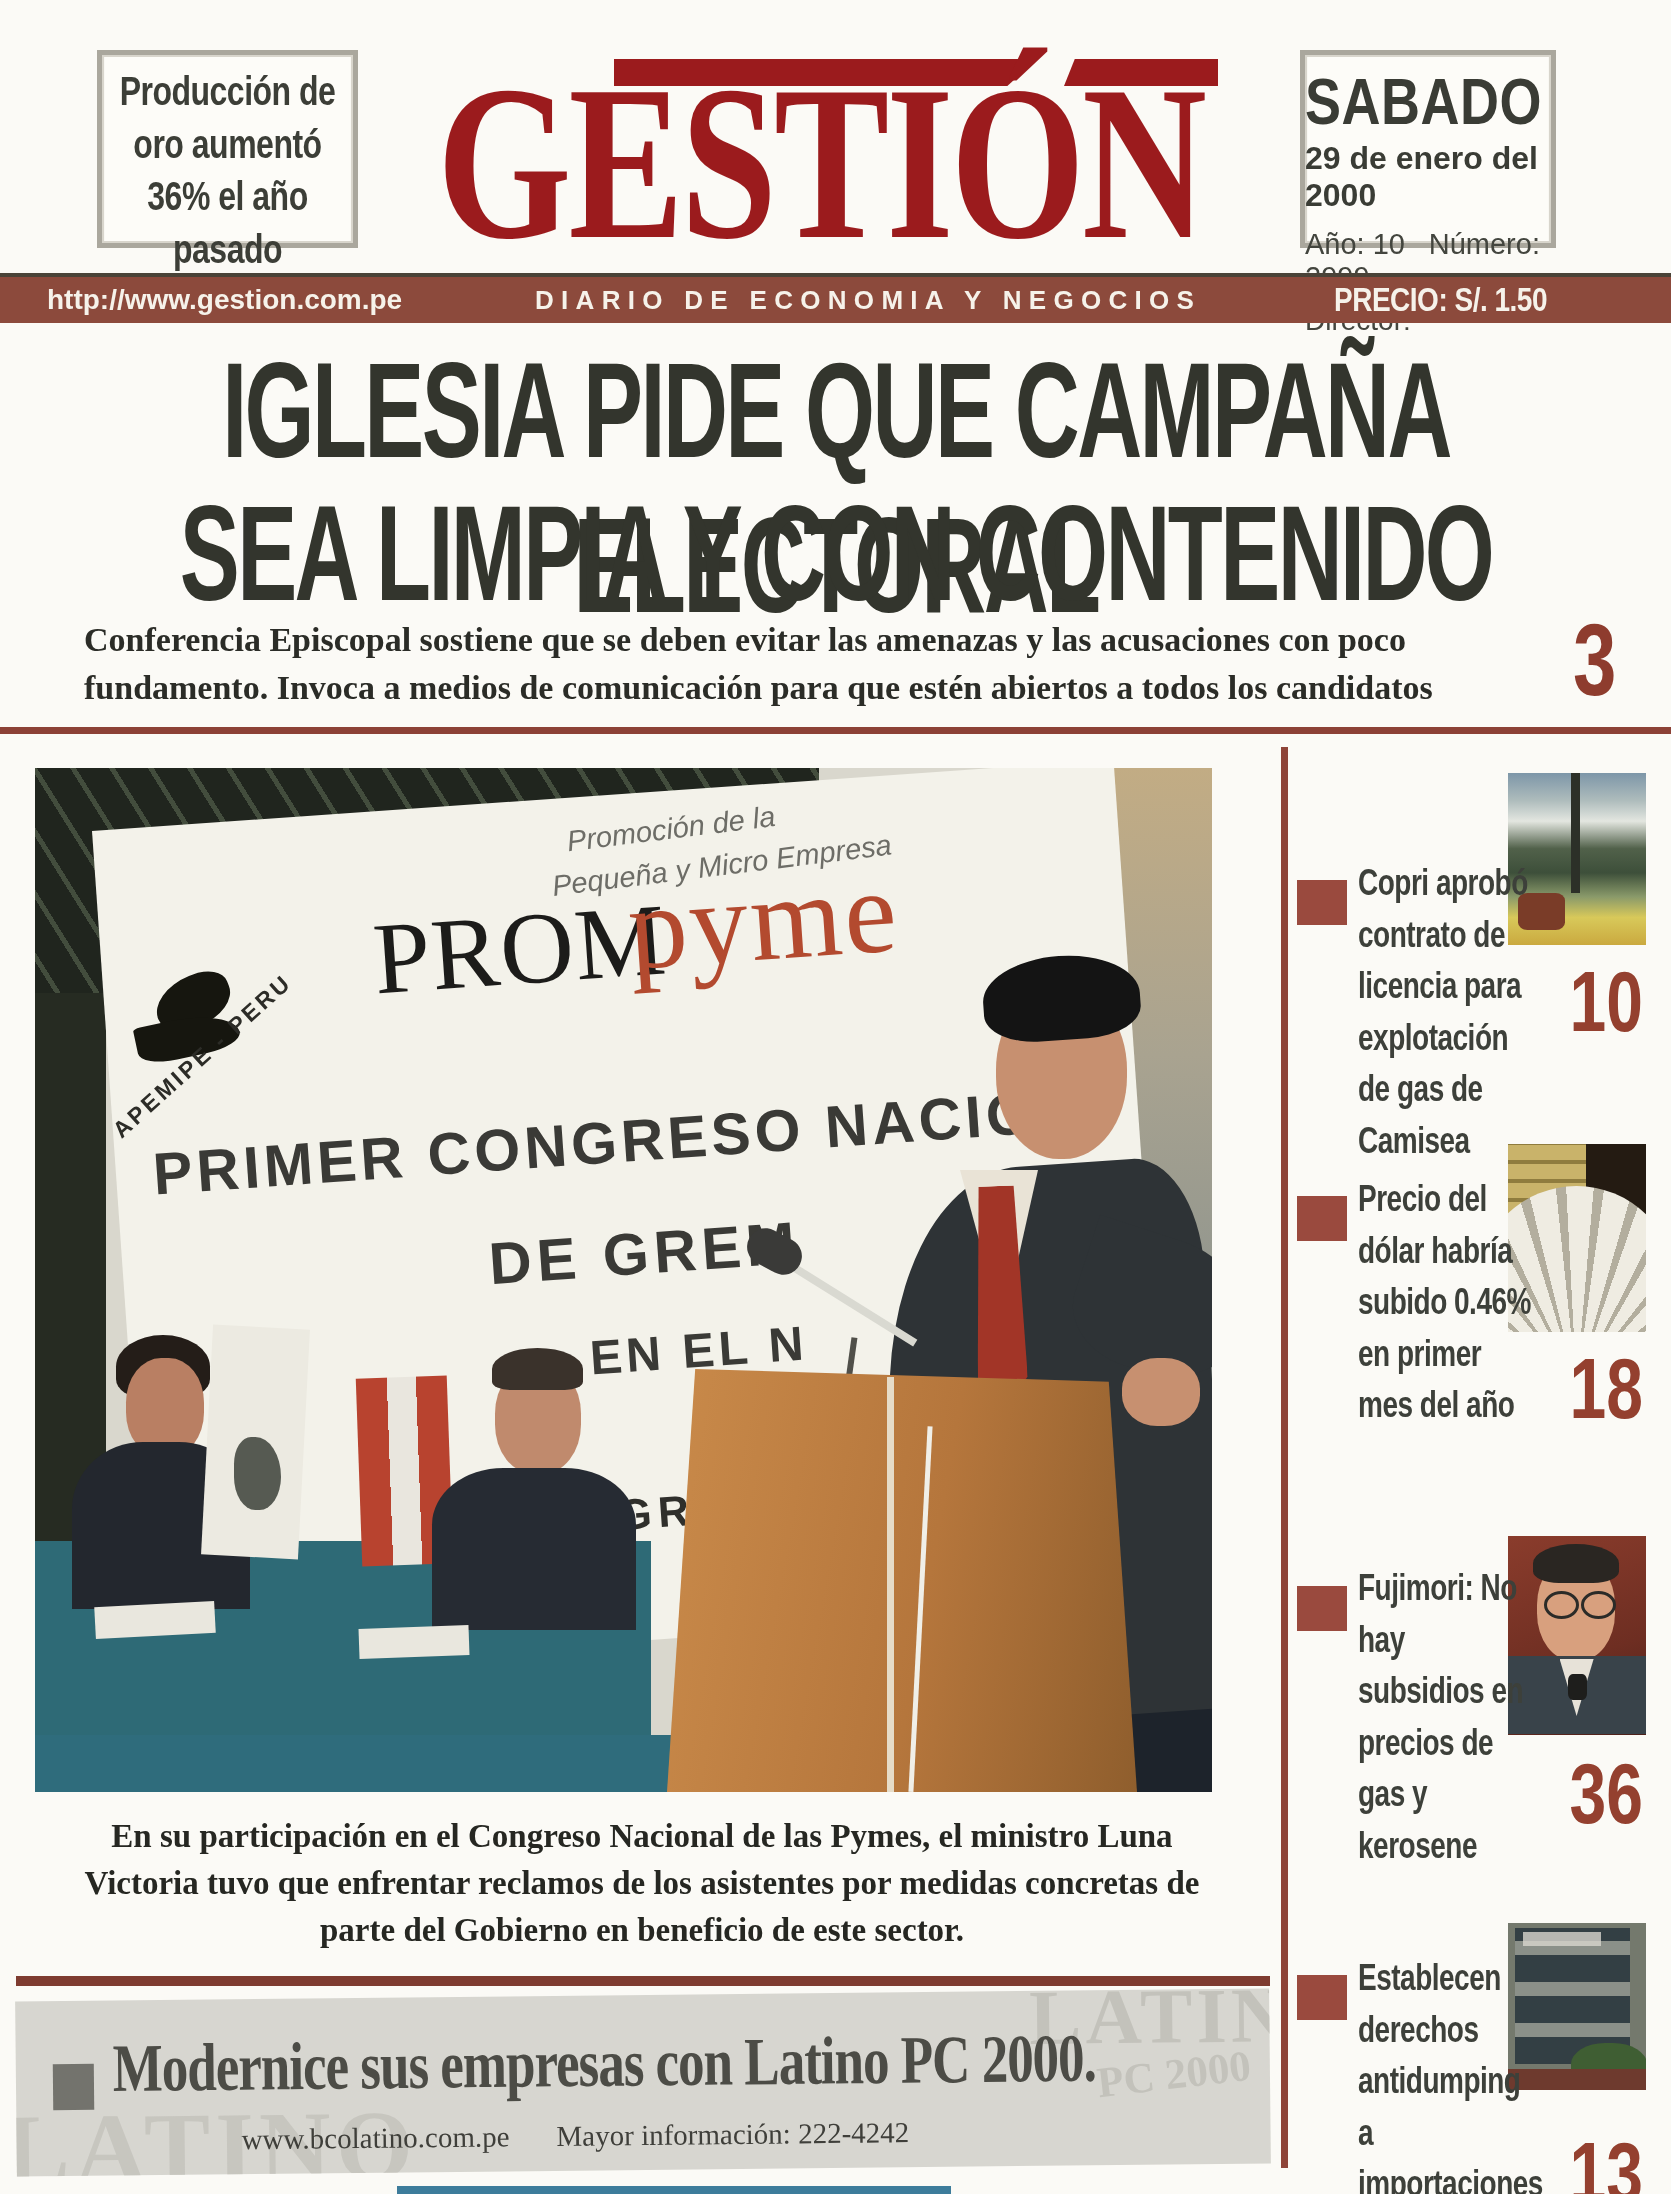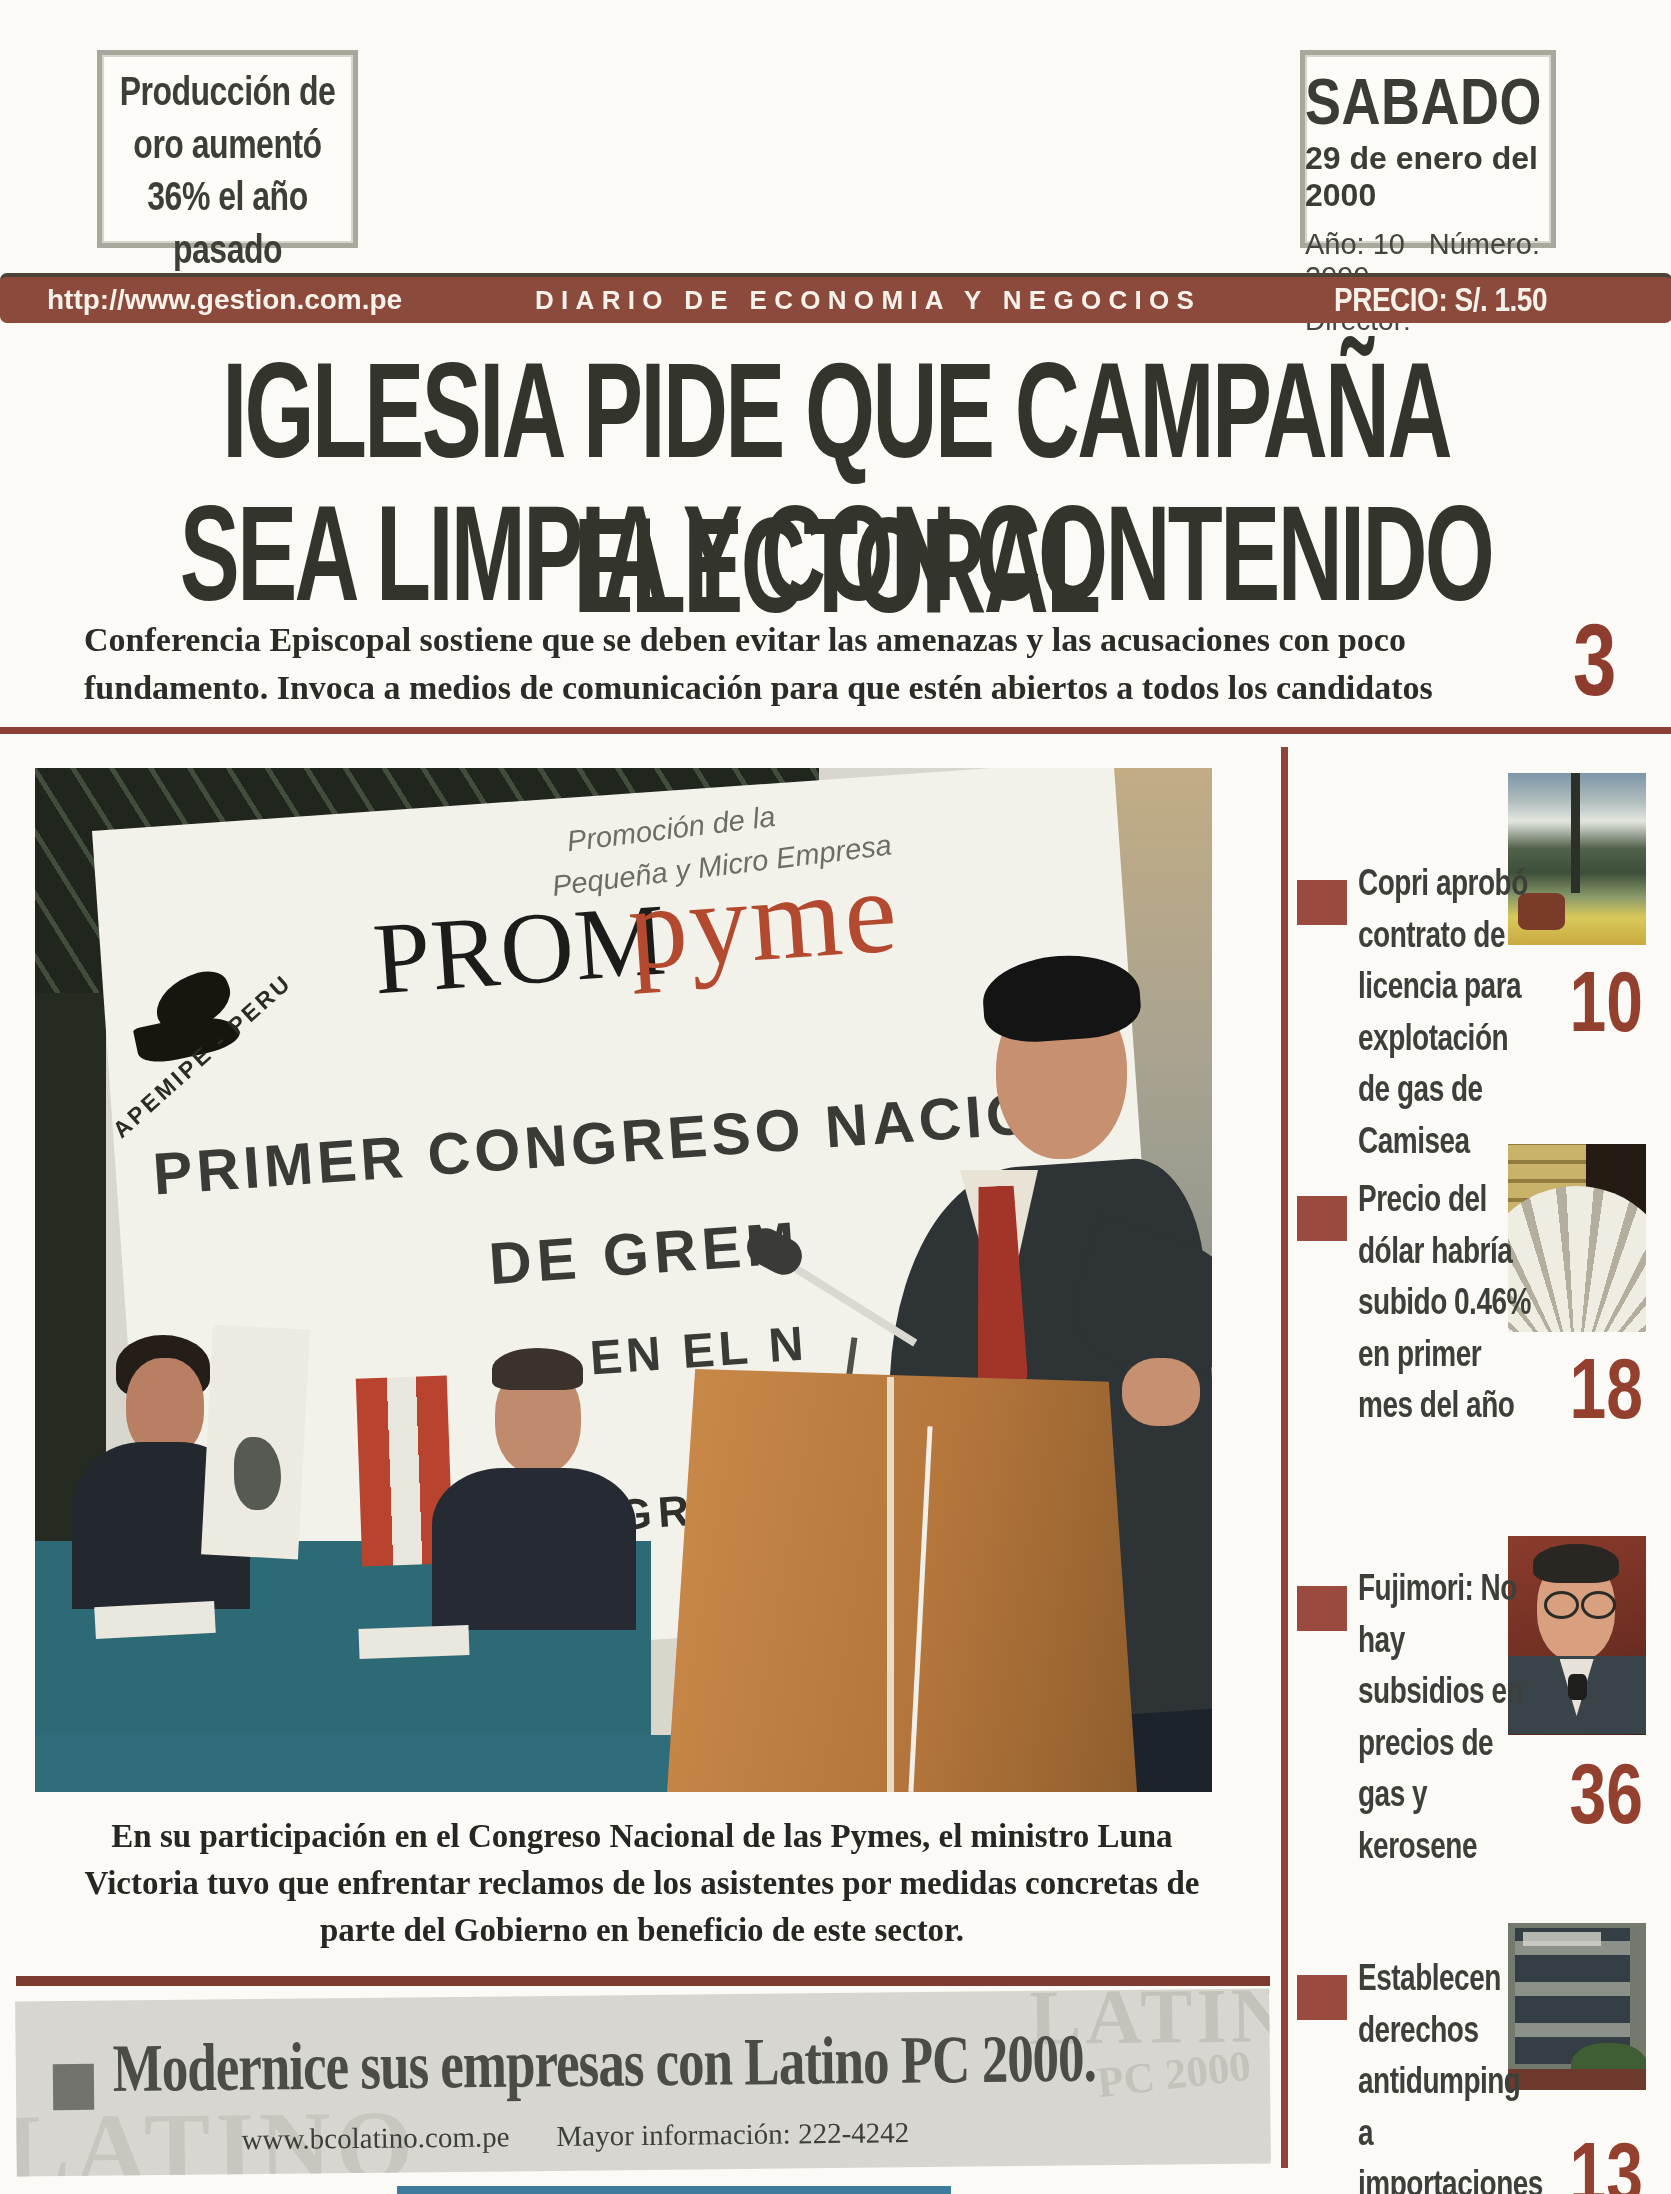--- a/index.html
+++ b/index.html
@@ -14,21 +14,21 @@
              color:#9b1b1d;letter-spacing:-3.1px;transform:scaleY(1.28);transform-origin:left top;}
   .logo-bar{position:absolute;background:#9b1b1d;height:27px;top:21px;}
   #datebox{text-align:left;}
   #date-day{font-weight:bold;font-size:54px;letter-spacing:0.5px;color:#3a3c35;transform:scaleY(1.2);transform-origin:center top;display:inline-block;}
   #date-full{font-weight:bold;font-size:32px;color:#3a3c35;margin-top:13.6px;}
   #date-issue{font-size:29px;color:#43453e;margin-top:13.6px;}
   #date-director{font-size:28px;color:#43453e;margin-top:11.5px;}
   #date-director-name{font-size:31px;font-weight:bold;color:#3a3c35;margin-top:4.2px;}
   
   #topbar{left:0;top:273px;width:1672px;height:46px;background:#8c4a3c;border-top:4.2px solid #4a4338;
-          display:flex;align-items:center;justify-content:space-between;color:#f6f2ea;border-radius:7px;}
+          display:flex;align-items:center;justify-content:space-between;color:#f6f2ea;}
   #topbar .url{font-weight:bold;font-size:28px;margin-left:47px;}
   #topbar .tagline{font-weight:bold;font-size:26px;letter-spacing:7.3px;}
   #topbar .price{font-weight:bold;font-size:28px;letter-spacing:-0.5px;margin-right:125px;transform:scaleY(1.2);}
   
   .hl-line{position:absolute;width:1672px;text-align:center;}
   .hl-line span{display:inline-block;font-weight:bold;font-size:90px;letter-spacing:-2.6px;color:#33352d;
                 transform:scaleY(1.5);transform-origin:center top;}
   #deck{left:84px;top:616px;width:1431px;text-align:left;font-family:"Liberation Serif",serif;
         font-weight:bold;font-size:34px;line-height:48px;color:#2b2c27;}
   #deck-page{left:1573px;top:601px;font-weight:bold;font-size:78px;color:#8e3c2e;
@@ -66,20 +66,25 @@
 </style>
 </head>
 <body>
 
 <div id="page">
 
   <div class="frame-box" style="left:97px;top:50px;width:251px;height:188px;display:flex;align-items:center;justify-content:center;">
     <div id="teaser-text" style="width:219px;">Producción de oro aumentó 36% el año pasado</div>
   </div>
 
+  <div class="abs" style="left:434px;top:38px;width:784px;height:214px;">
+    <div class="logo-bar" style="left:180px;width:423px;clip-path:polygon(0 0,100% 0,93% 100%,0 100%);"></div>
+    <div class="logo-bar" style="left:630px;width:154px;clip-path:polygon(7% 0,100% 0,100% 100%,0 100%);"></div>
+    <div id="logo-text" style="position:absolute;left:3.1px;top:14.6px;">GESTIÓN</div>
+  </div>
 
   <div class="frame-box" style="left:1300px;top:50px;width:246px;height:188px;">
     <div id="datebox" style="padding-top:9.4px;">
       <div id="date-day">SABADO</div>
       <div id="date-full">29 de enero del 2000</div>
       <div id="date-issue">
         <span>Año: 10</span>
         <span style="margin-left:15.7px;">Número: 2999</span>
       </div>
       <div id="date-director">Director:</div>

